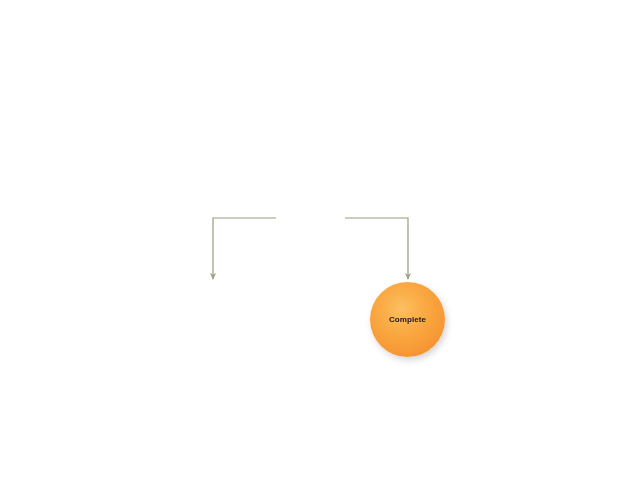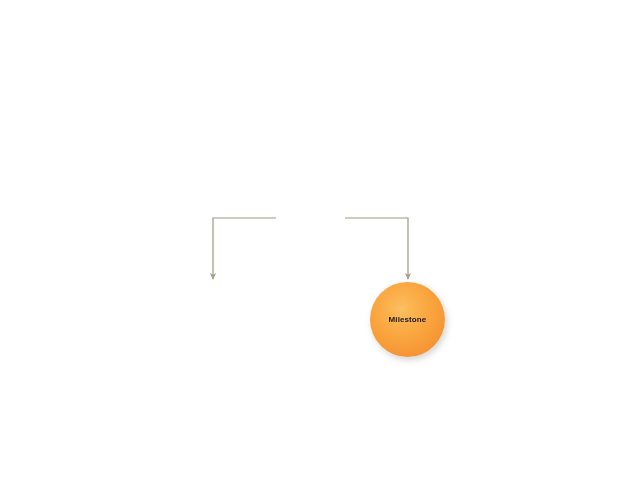--- a/index.html
+++ b/index.html
@@ -93,16 +93,16 @@
     </defs>
 
     <polyline points="276,218 213,218 213,279" fill="none" stroke="#9a9b80" stroke-width="1.2" stroke-linejoin="miter" stroke-linecap="butt" marker-end="url(#arrow-olive)"></polyline>
 
     <polyline points="345,218 408,218 408,279" fill="none" stroke="#9a9b80" stroke-width="1.2" stroke-linejoin="miter" stroke-linecap="butt" marker-end="url(#arrow-olive)"></polyline>
   </svg>
 
 
 
   <div class="node node-leaf node-complete">
-    <span class="node-label">Milestone</span>
+    <span class="node-label">Complete</span>
   </div>
 
 </div>
 
 </body></html>

